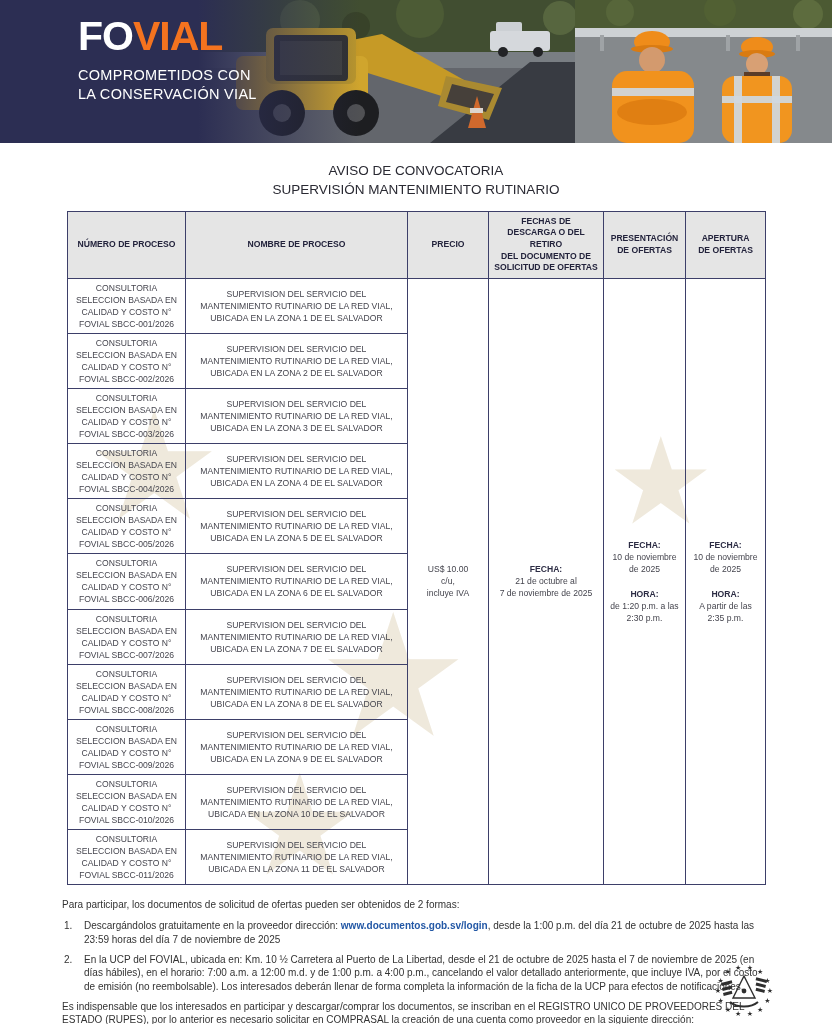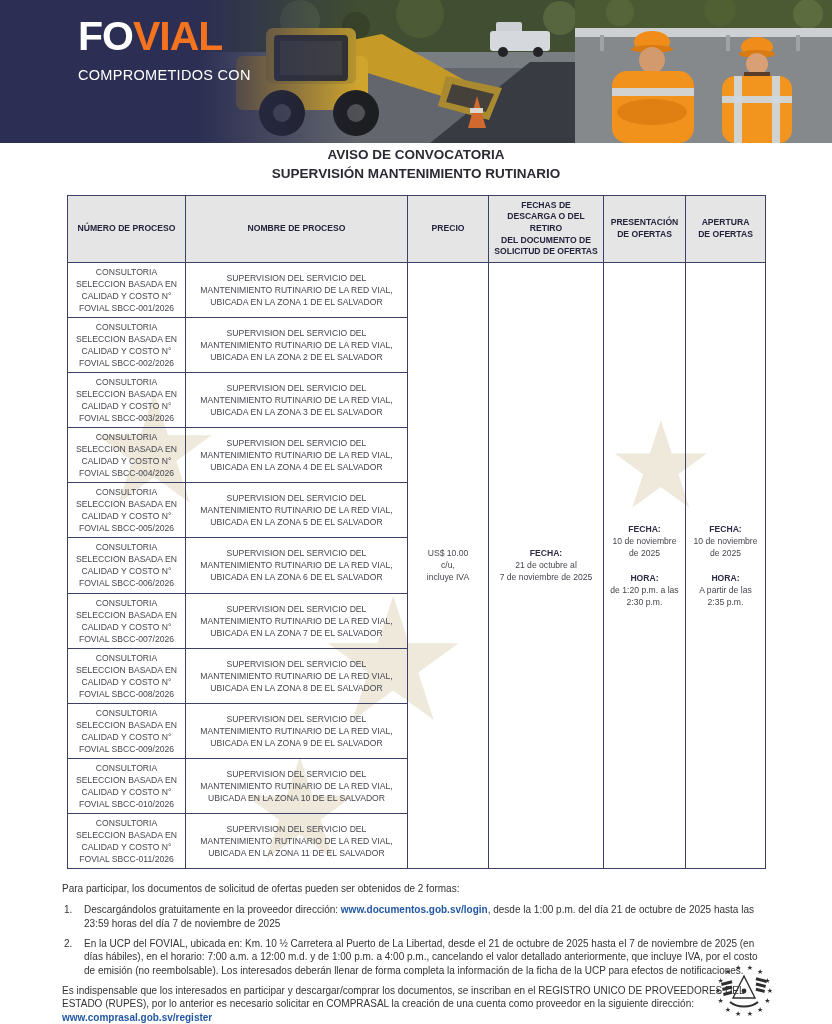--- a/index.html
+++ b/index.html
@@ -9,21 +9,21 @@
   
   .header{position:relative;height:143px;background:#2c2e53;overflow:hidden;}
   .header svg{position:absolute;left:0;top:0;}
   .logo{position:absolute;left:78px;top:16px;z-index:3;}
   .logo-text{font-size:41px;font-weight:bold;line-height:1;letter-spacing:-1px;}
   .logo-fo{color:#ffffff;}
   .logo-vial{color:#f4731f;}
   .tagline{margin-top:9px;color:#ffffff;font-weight:normal;font-size:14.5px;line-height:1.3;letter-spacing:.3px;}
 
   
-  .title{margin-top:3px;text-align:center;font-weight:bold;font-size:13.5px;color:#2a2a33;line-height:1.4;}
+  .title{margin-top:19px;text-align:center;font-weight:normal;font-size:13.5px;color:#2a2a33;line-height:1.4;}
 
   
   .table-wrap{position:relative;width:698px;margin:11px auto 0;}
   .watermark{position:absolute;left:0;top:0;right:0;bottom:0;z-index:0;pointer-events:none;color:#efe9dc;}
   .watermark span{position:absolute;line-height:1;}
   table.proc{position:relative;z-index:1;width:698px;border-collapse:collapse;table-layout:fixed;background:transparent;}
   table.proc{border:1.6px solid #3d3f69;}
   table.proc th,table.proc td{border:1px solid #3d3f69;}
   table.proc th{background:#e5e5e5;font-size:8.6px;color:#23233c;padding:4px 3px;height:44px;
                 line-height:1.35;white-space:pre-line;font-weight:bold;text-align:center;vertical-align:middle;}
@@ -136,20 +136,21 @@
         <rect x="722" y="96" width="70" height="7" fill="#cfd8df" opacity="0.92"></rect>
       </g>
 
       <rect x="0" y="0" width="360" height="143" fill="url(#navyFade)"></rect>
     </svg>
 
     <div class="logo">
       <div class="logo-text"><span class="logo-fo">FO</span><span class="logo-vial">VIAL</span></div>
       <div class="tagline">
         <div>COMPROMETIDOS CON</div>
+        <div>LA CONSERVACIÓN VIAL</div>
       </div>
     </div>
   </div>
 
   <div class="title">
     <div>AVISO DE CONVOCATORIA</div>
     <div>SUPERVISIÓN MANTENIMIENTO RUTINARIO</div>
   </div>
 
   <div class="table-wrap">

